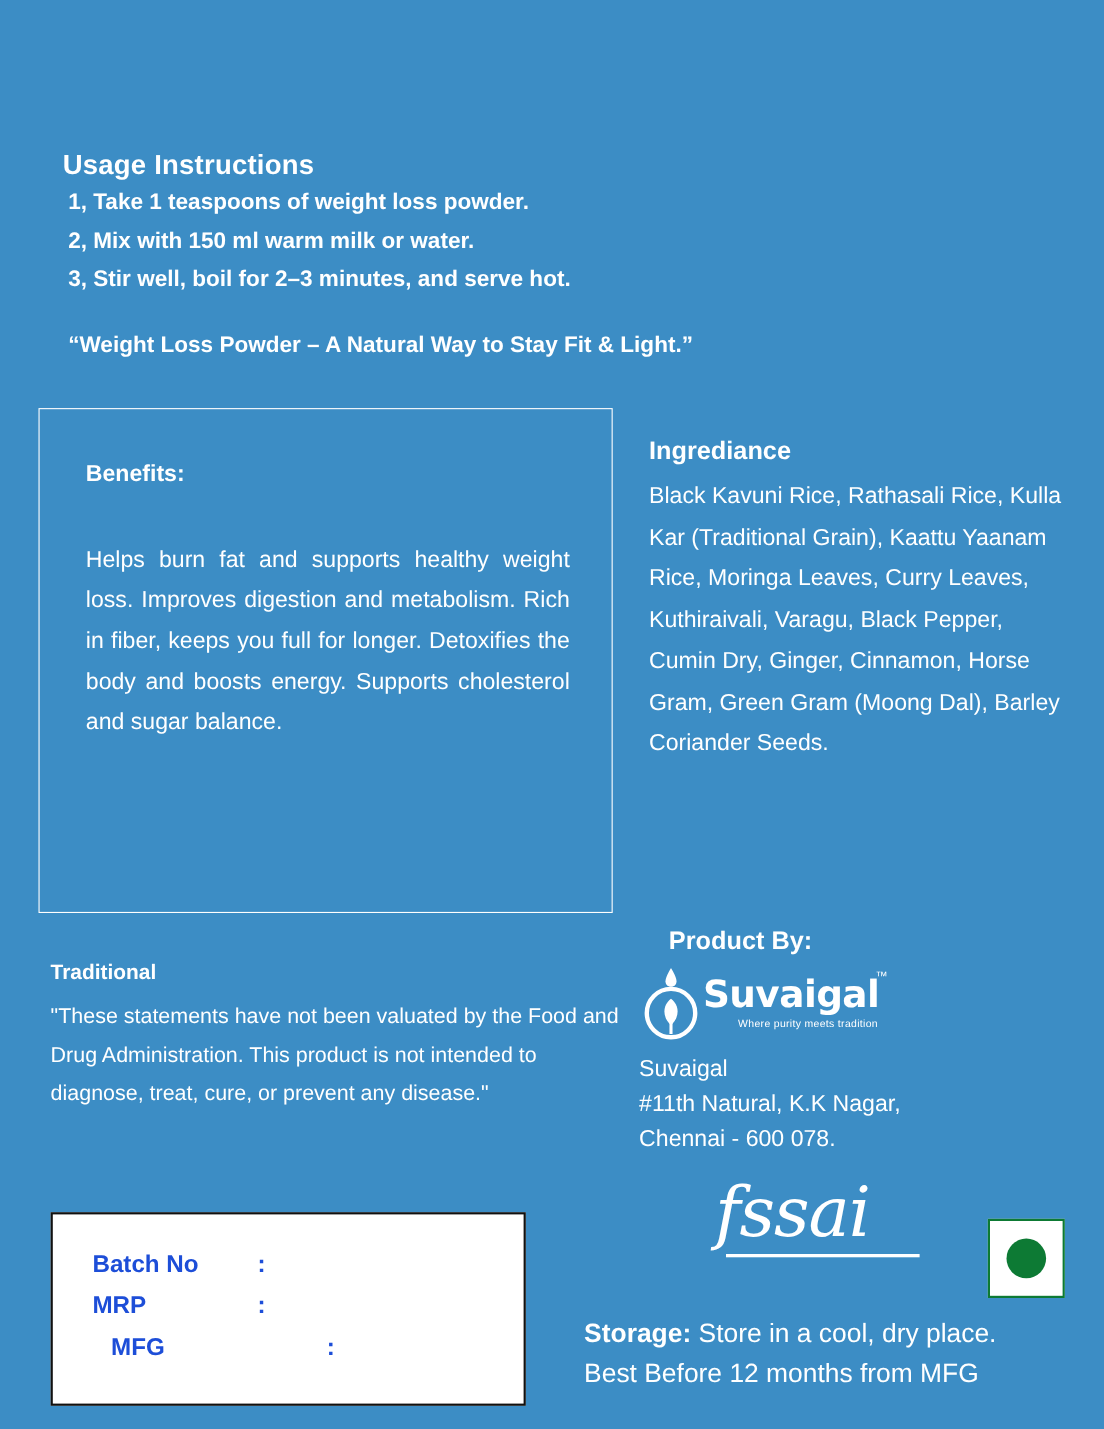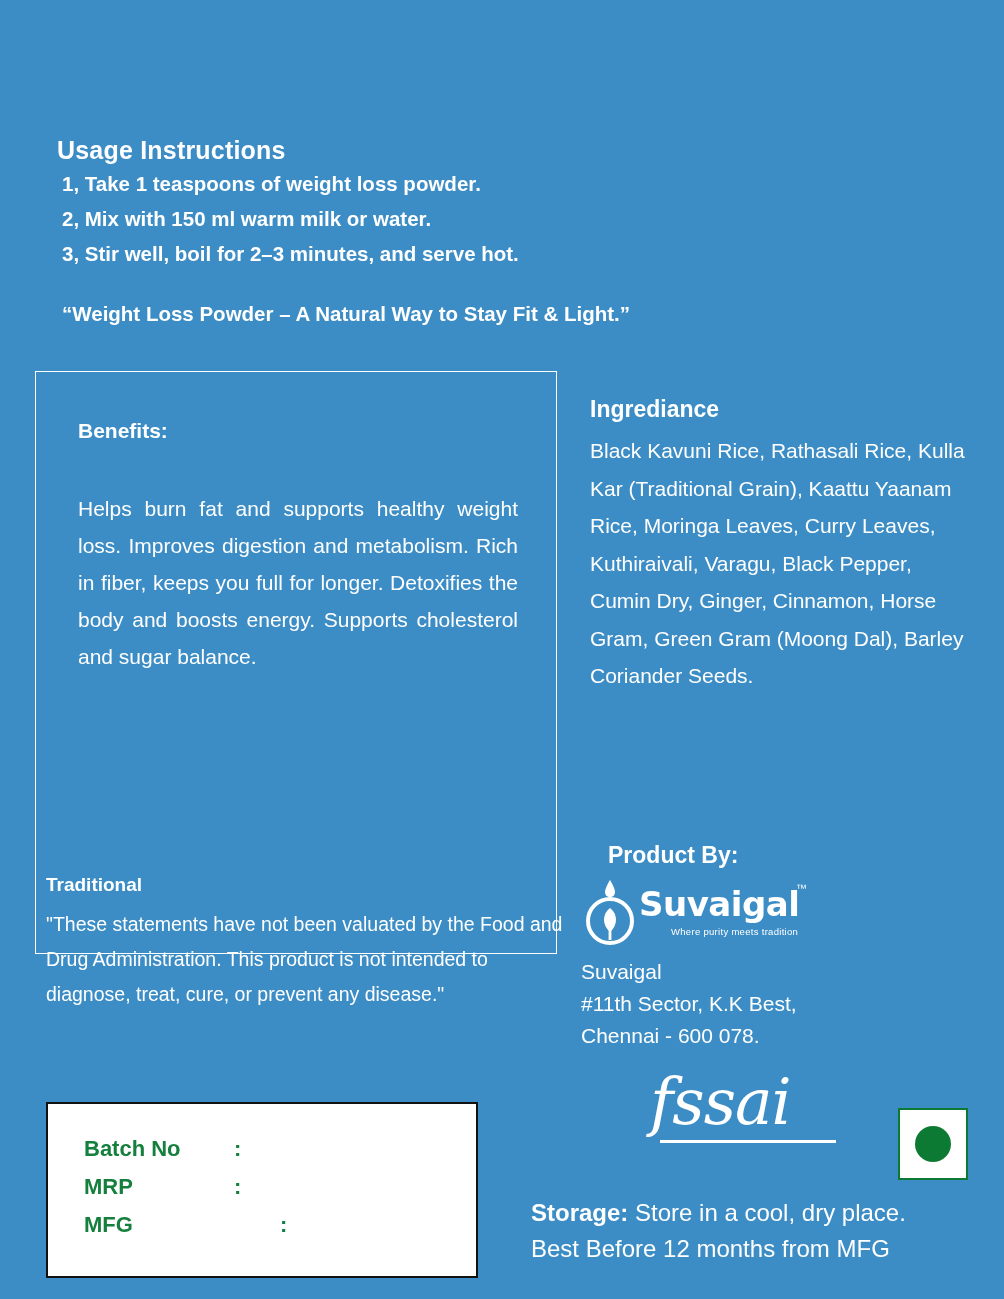--- a/index.html
+++ b/index.html
@@ -46,21 +46,21 @@
     font-size: 20.5px;
     font-weight: bold;
   }
 
   
   .benefits-box {
     position: absolute;
     left: 35px;
     top: 371px;
     width: 522px;
-    height: 583px;
+    height: 459px;
     border: 1.6px solid #ffffff;
   }
   .benefits-title {
     position: absolute;
     left: 42px;
     top: 47px;
     font-size: 21px;
     font-weight: bold;
   }
   .benefits-text {
@@ -113,31 +113,31 @@
     position: absolute;
     left: 46px;
     top: 1102px;
     width: 432px;
     height: 176px;
     background: #ffffff;
     border: 2px solid #111111;
   }
   .batch-row {
     position: absolute;
-    color: #15803d;
+    color: #1d4ed8;
     font-size: 22px;
     font-weight: bold;
     display: flex;
   }
   .batch-row .lbl { width: 150px; }
   .batch-row .colon { width: 20px; }
   .batch-row .val { }
   .batch-row.r1 { left: 36px; top: 32px; }
   .batch-row.r2 { left: 36px; top: 70px; }
-  .batch-row.r3 { left: 36px; top: 108px; gap: 46px; }
+  .batch-row.r3 { left: 53px; top: 108px; gap: 46px; }
 
   
   .productby-title {
     position: absolute;
     left: 608px;
     top: 842px;
     font-size: 23px;
     font-weight: bold;
   }
   .brand-logo {
@@ -288,21 +288,21 @@
       <circle cx="29" cy="43" r="22" fill="none" stroke="#ffffff" stroke-width="4"></circle>
       <path d="M29 30 C21 36, 21 47, 29 54 C37 47, 37 36, 29 30 Z" fill="#ffffff"></path>
       <rect x="27.6" y="50" width="2.8" height="12" fill="#ffffff"></rect>
     </svg>
     <div class="brand-word">Suvaigal</div>
     <div class="brand-tm">™</div>
     <div class="brand-sub">Where purity meets tradition</div>
   </div>
   <div class="address">
     <div>Suvaigal</div>
-    <div>#11th Sector, K.K Best,</div>
+    <div>#11th Natural, K.K Nagar,</div>
     <div>Chennai - 600 078.</div>
   </div>
 
   <div class="fssai">
     <div class="fssai-text">fssai</div>
     <div class="fssai-rule"></div>
   </div>
 
   <div class="veg-mark">
     <div class="veg-dot"></div>

